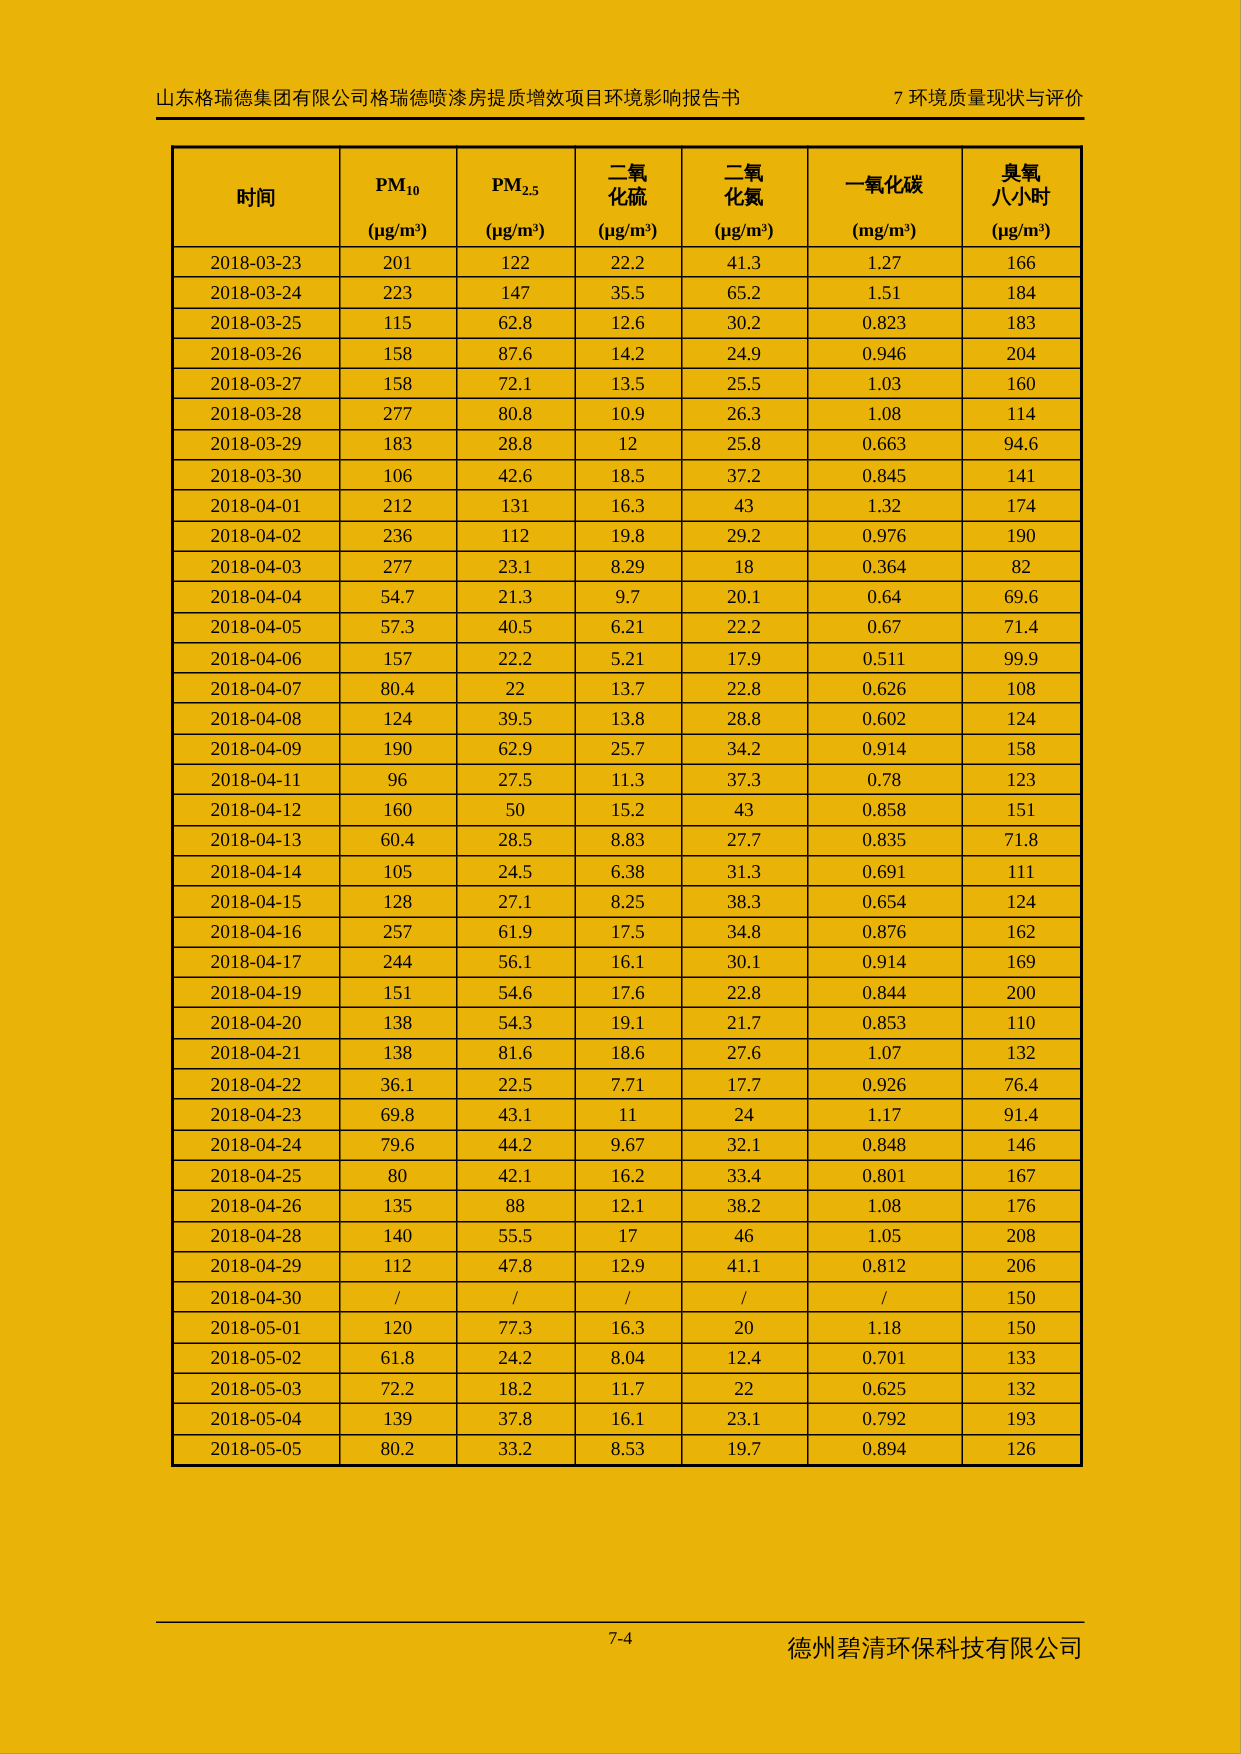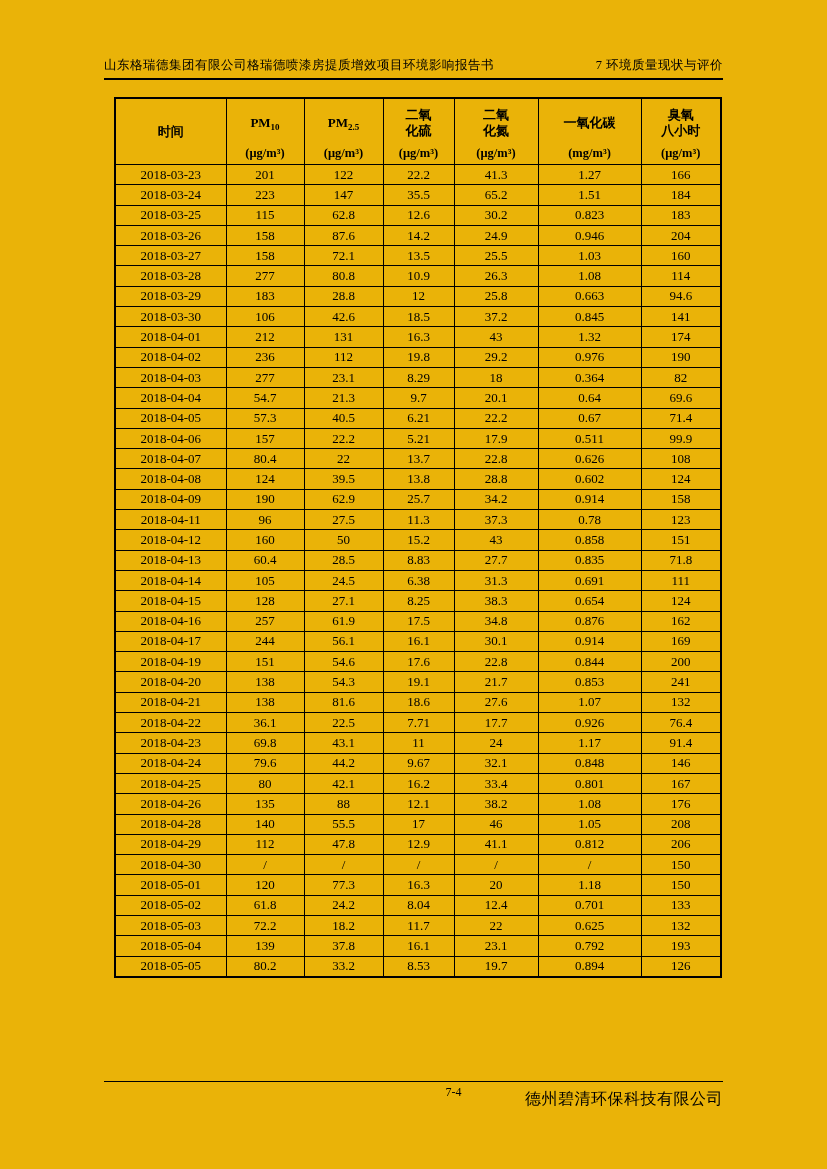--- a/index.html
+++ b/index.html
@@ -85,21 +85,20 @@
     border-top: 1px solid #000;
     padding-top: 2px;
     height: 24px;
   }
   .footer-page-num {
     position: absolute;
     left: 50%;
     transform: translateX(-50%);
     top: 3px;
     font-size: 12px;
-    margin-left: 40px;
   }
   .footer-company {
     position: absolute;
     right: 0;
     top: 7px;
     font-size: 16px;
     letter-spacing: 0.5px;
     margin-left: 12px;
   }
 </style>
@@ -411,21 +410,21 @@
           <td>0.844</td>
           <td>200</td>
         </tr>
         <tr>
           <td>2018-04-20</td>
           <td>138</td>
           <td>54.3</td>
           <td>19.1</td>
           <td>21.7</td>
           <td>0.853</td>
-          <td>241</td>
+          <td>110</td>
         </tr>
         <tr>
           <td>2018-04-21</td>
           <td>138</td>
           <td>81.6</td>
           <td>18.6</td>
           <td>27.6</td>
           <td>1.07</td>
           <td>132</td>
         </tr>

